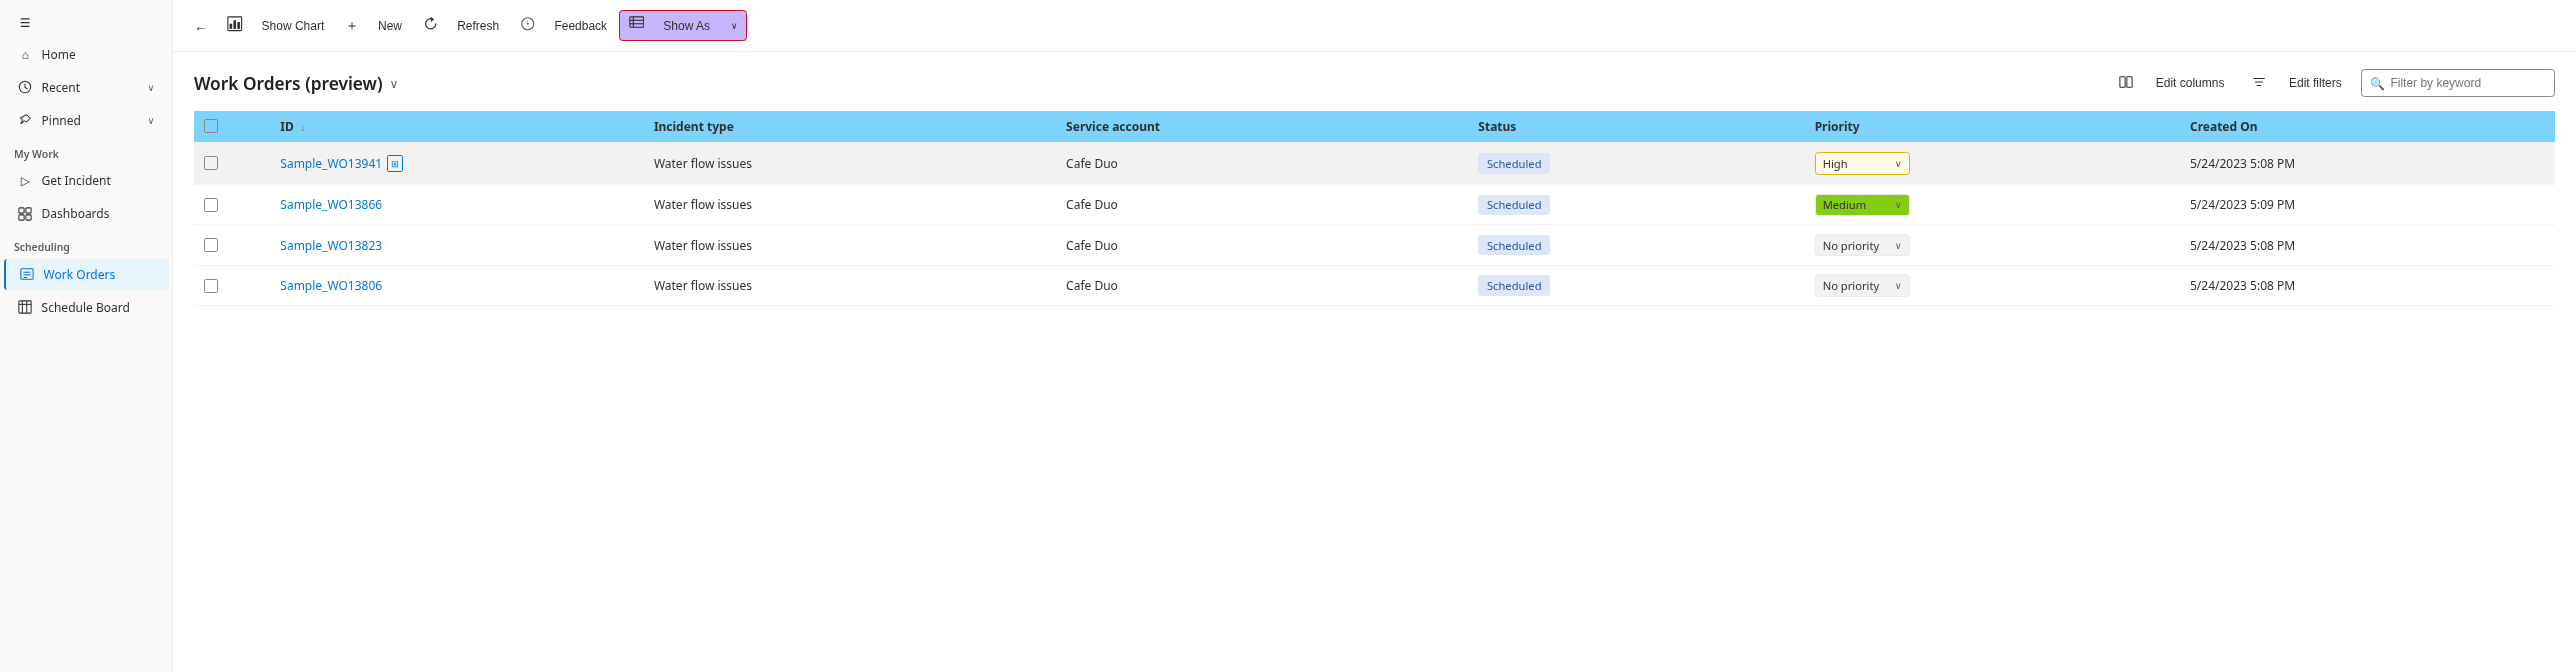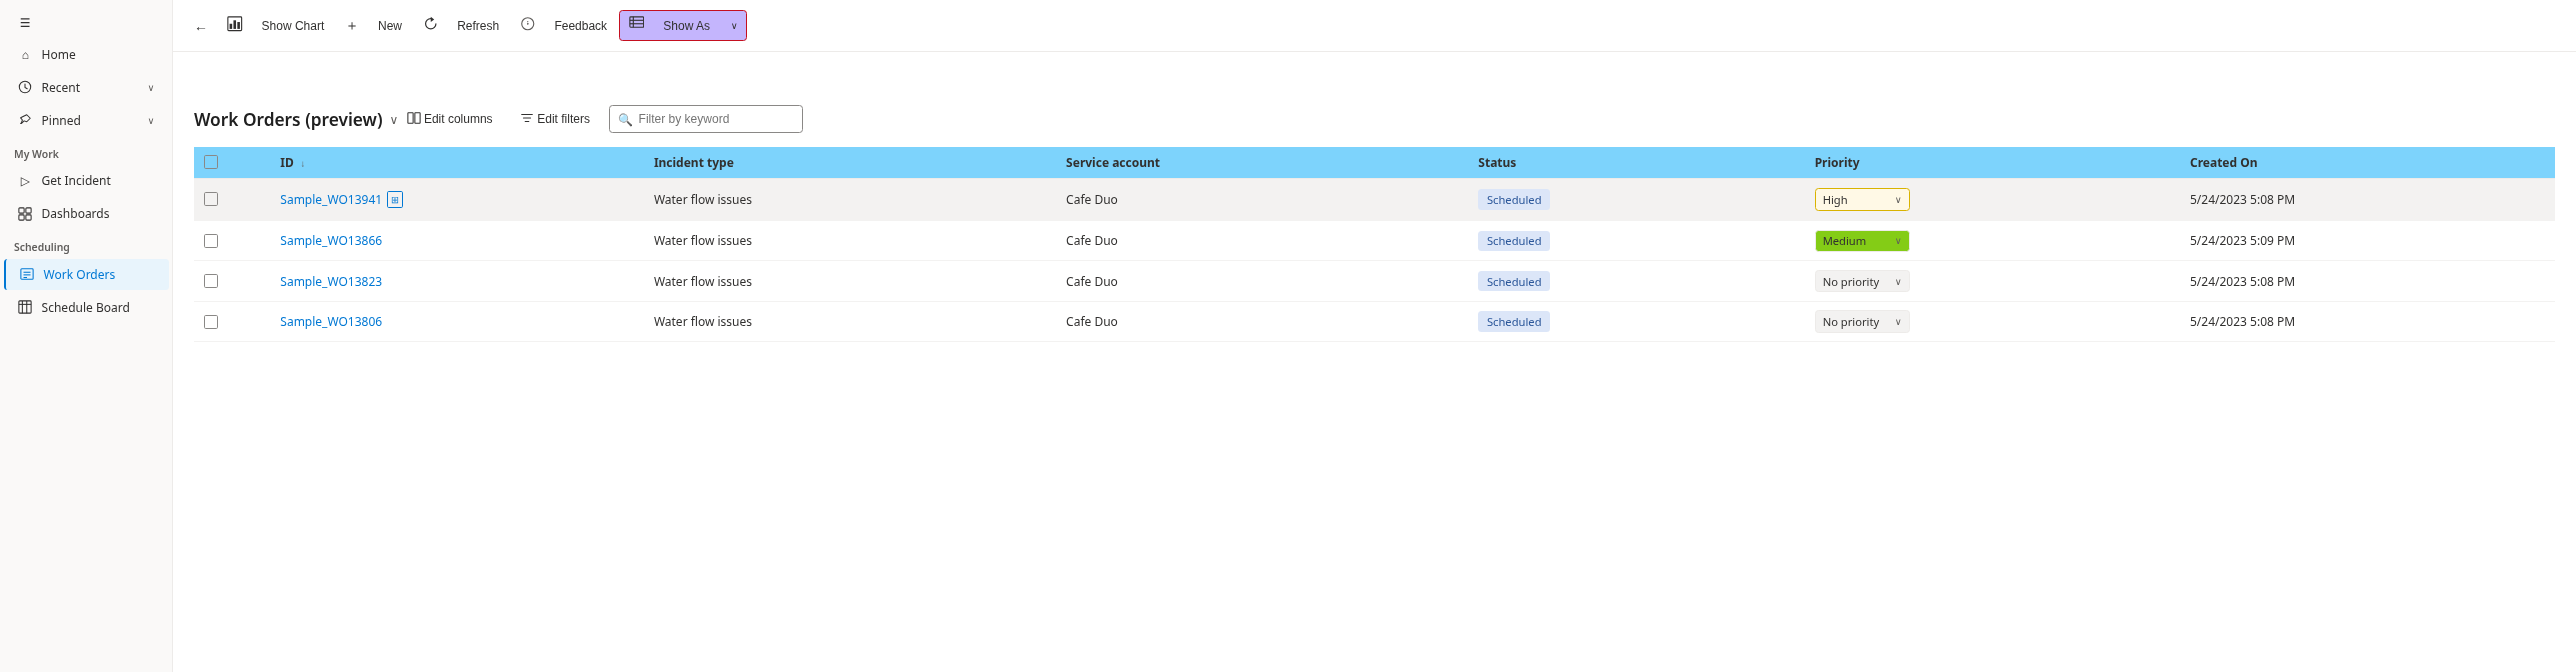--- a/index.html
+++ b/index.html
@@ -89,23 +89,22 @@
     .content {
       flex: 1;
       overflow: auto;
       padding: 17.3px 21px;
     }
 
     
     .page-header {
       display: flex;
       align-items: center;
-      justify-content: flex-start;
+      justify-content: space-between;
       margin-bottom: 14px;
-      margin-top: 36px;
     }
     .page-title-area {
       display: flex;
       align-items: center;
       gap: 7px;
     }
     .page-title {
       font-size: 17.3px;
       font-weight: 600;
       color: #202020;
@@ -116,21 +115,21 @@
       cursor: pointer;
     }
     .page-header-actions {
       display: flex;
       align-items: center;
       gap: 10.4px;
     }
     .header-action-btn {
       display: flex;
       align-items: center;
-      gap: 3px;
+      gap: 23px;
       padding: 5.2px 8.6px;
       border: none;
       background: transparent;
       cursor: pointer;
       font-size: 12px;
       color: #323130;
       border-radius: 3.5px;
     }
     .filter-by-keyword {
       display: flex;

